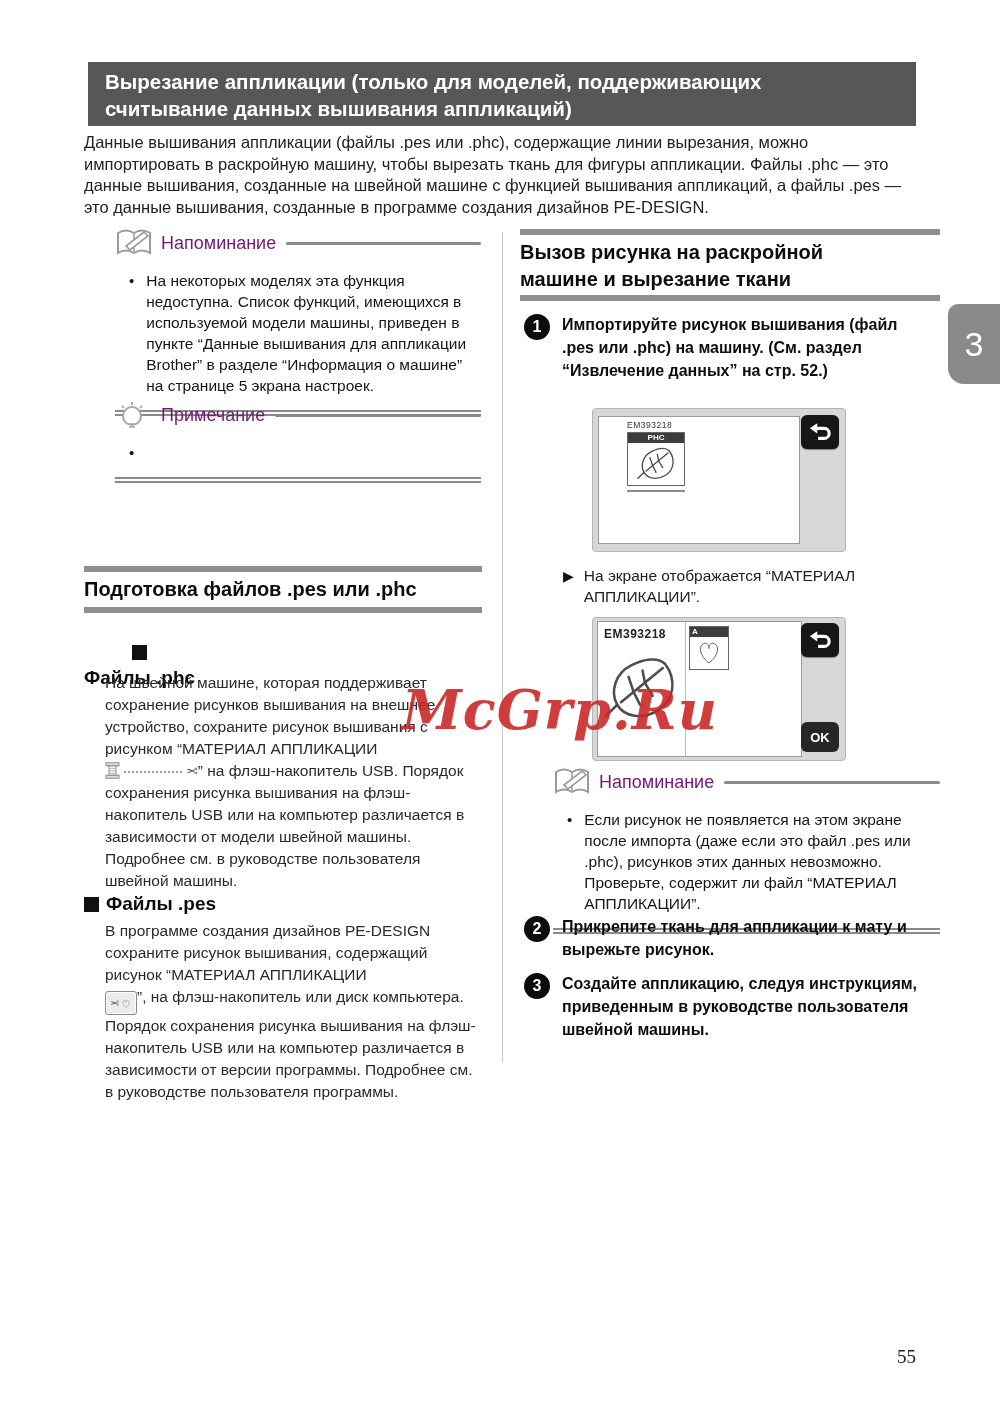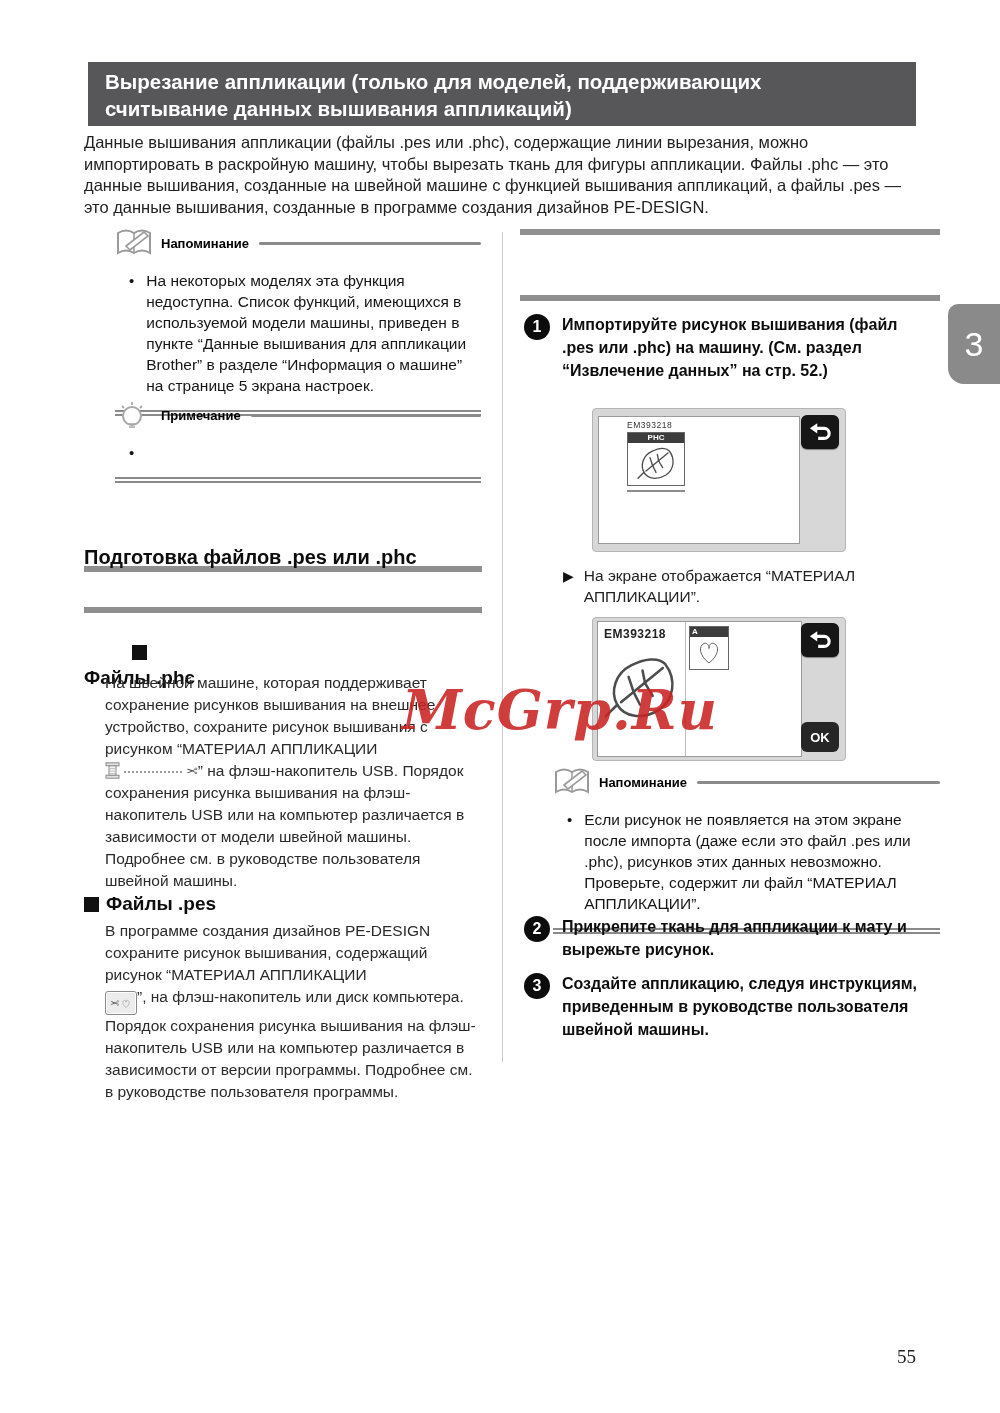--- a/index.html
+++ b/index.html
@@ -10,21 +10,21 @@
   .header-band{position:absolute;left:88px;top:62px;width:828px;height:64px;background:#57575a;
                color:#fff;font-weight:bold;font-size:20.5px;line-height:27px;padding:6px 13px 0 17px;box-sizing:border-box;}
 
   
   .intro{position:absolute;left:84px;top:132px;width:838px;font-size:16.5px;line-height:21.5px;color:#222;margin:0;}
 
   
   .memo-box{position:absolute;}
   .memo-head{display:flex;align-items:center;height:34px;}
   .memo-icon{width:40px;height:32px;flex:0 0 40px;margin-right:6px;}
-  .memo-title{font-size:13px;font-weight:bold;color:#000000;white-space:nowrap;}
+  .memo-title{font-size:18px;font-weight:normal;color:#701a75;white-space:nowrap;}
   .memo-rule{flex:1;height:3px;background:#8a8a8a;margin-left:10px;border-radius:2px;}
   .memo-body{display:flex;gap:12px;padding:10px 4px 14px 14px;font-size:15.5px;line-height:21px;color:#161616;
              border-bottom:6px double #8a8a8a;}
   .memo-bullet{flex:0 0 auto;font-size:15px;}
 
   
   .hbar{position:absolute;height:6px;background:#8f8f8f;}
   .section-title{position:absolute;font-size:20px;font-weight:bold;color:#0d0d0d;line-height:27px;}
 
   
@@ -137,21 +137,21 @@
       </svg>
       <span class="memo-title">Примечание</span>
       <span class="memo-rule"></span>
     </div>
     <div class="memo-body">
       <span class="memo-bullet">•</span>
     </div>
   </div>
 
   <div class="hbar" style="left:84px;top:566px;width:398px;"></div>
-  <div class="section-title" style="left:84px;top:544px;width:398px;">Подготовка файлов .pes или .phc</div>
+  <div class="section-title" style="left:84px;top:576px;width:398px;">Подготовка файлов .pes или .phc</div>
   <div class="hbar" style="left:84px;top:607px;width:398px;"></div>
 
   <div class="subhead" style="left:84px;top:645px;flex-direction:column;">
     <span class="sq"></span>
     <span>Файлы .phc</span>
   </div>
   <p class="bodytext" style="left:105px;top:672px;width:378px;">
     <span>На швейной машине, которая поддерживает сохранение рисунков вышивания на внешнее устройство, сохраните рисунок вышивания с рисунком “МАТЕРИАЛ АППЛИКАЦИИ</span><br>
     <svg class="spool-icon" width="15" height="17" viewBox="0 0 15 17">
       <rect x="1" y="0.8" width="13" height="3" fill="#e2e2e2" stroke="#8a8a8a"></rect>
@@ -171,20 +171,24 @@
         <span class="scissors">✂</span>
         <svg width="12" height="11" viewBox="0 0 60 60">
           <use href="#heartleaf"></use>
         </svg>
       </span><span>”, на флэш-накопитель или диск компьютера. Порядок сохранения рисунка вышивания на флэш-накопитель USB или на компьютер различается в зависимости от версии программы. Подробнее см. в руководстве пользователя программы.</span>
   </p>
 
   <div class="col-divider"></div>
 
   <div class="hbar" style="left:520px;top:229px;width:420px;"></div>
+  <div class="section-title" style="left:520px;top:239px;width:420px;">
+    <div>Вызов рисунка на раскройной</div>
+    <div>машине и вырезание ткани</div>
+  </div>
   <div class="hbar" style="left:520px;top:295px;width:420px;"></div>
 
   <div class="step" style="left:524px;top:313px;width:402px;">
     <div class="step-num">1</div>
     <div class="step-text">Импортируйте рисунок вышивания (файл .pes или .phc) на машину. (См. раздел “Извлечение данных” на стр. 52.)</div>
   </div>
 
   <div class="mscreen" style="left:592px;top:408px;">
     <div class="panel" style="left:5px;top:7px;width:200px;height:126px;">
       <span class="em-label-sm" style="left:28px;top:3px;">EM393218</span>

